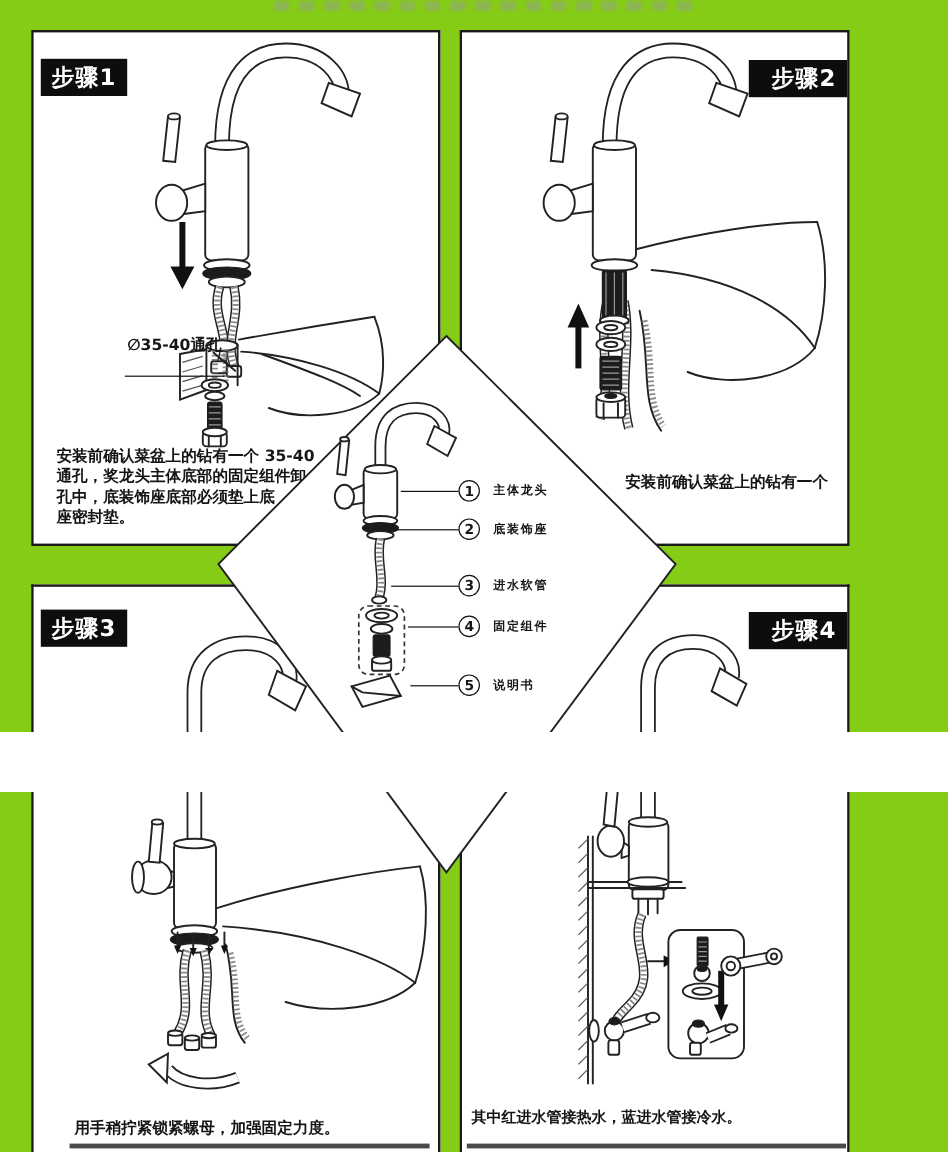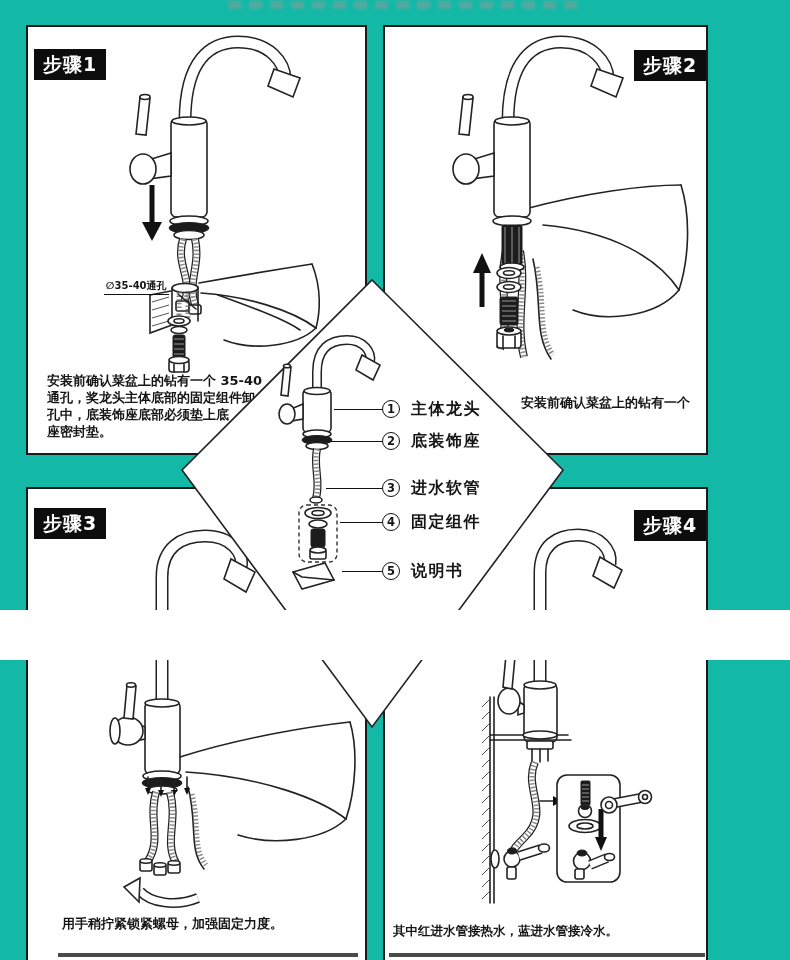--- a/index.html
+++ b/index.html
@@ -1,58 +1,58 @@
 <!DOCTYPE html>
 <html><head>
 <meta charset="utf-8">
 <style>
   html,body{margin:0;padding:0;background:#fff;}
   body{width:790px;height:960px;position:relative;overflow:hidden;
        font-family:"DejaVu Sans",sans-serif;color:#151515;}
-  .canvas{position:absolute;inset:0;background:#14b8a6;}
+  .canvas{position:absolute;inset:0;background:#84cc16;}
 
   
   .panel{position:absolute;background:#fff;border:2px solid #1a1a1a;box-sizing:border-box;z-index:1;}
   .p1{left:26px;top:25px;width:341px;height:430px;}
   .p2{left:383px;top:25px;width:325px;height:430px;}
   .p3{left:26px;top:487px;width:341px;height:473px;border-bottom:none;}
   .p4{left:383px;top:487px;width:325px;height:473px;border-bottom:none;}
   .panel svg.art{position:absolute;left:0;top:0;}
 
   
   .step-chip{position:absolute;width:72px;height:31px;background:#0d0d0d;color:#fff;
              display:flex;align-items:center;justify-content:center;
              font-size:19px;font-weight:bold;letter-spacing:1px;z-index:4;}
   .chip-l{left:6px;}
-  .chip-r{right:0;}
+  .chip-r{right:0;padding-left:10px;}
   .p1 .step-chip{top:22px;}  .p2 .step-chip{top:23px;}
   .p3 .step-chip{top:19px;}  .p4 .step-chip{top:21px;text-align:right;}
 
   
   .caption{position:absolute;font-weight:600;color:#151515;}
   .cap1{left:19px;top:346px;font-size:13px;line-height:16.9px;}
   .cap2{right:16px;top:367px;font-size:13px;line-height:17px;text-align:right;}
-  .cap3{left:34px;top:426px;font-size:13px;}
+  .cap3{left:34px;top:442px;font-size:13px;}
   .cap4{left:8px;top:434px;font-size:12.5px;line-height:16px;width:312px;}
 
-  .hole-label{position:absolute;left:76px;top:252px;font-size:10px;font-weight:600;
-              border-bottom:1.5px solid #111;padding:0 2px 1px 2px;}
+  .hole-label{position:absolute;left:76px;top:252px;font-size:13px;font-weight:600;
+              border-bottom:1.5px solid #111;padding:0 2px 16px 2px;}
 
   .bottom-edge{position:absolute;height:4px;background:#4a4a4a;bottom:3px;}
   .be3{left:30px;width:300px;}
   .be4{left:4px;width:316px;}
 
   
   .diamond-wrap{position:absolute;inset:0;z-index:2;pointer-events:none;}
   .part-row{position:absolute;display:flex;align-items:center;height:18px;}
   .part-line{border-top:1.7px solid #111;height:0;}
   .part-circle{width:18px;height:18px;border:1.6px solid #111;border-radius:50%;
                background:#fff;display:flex;align-items:center;justify-content:center;
                font-size:11.5px;font-weight:bold;box-sizing:border-box;flex:none;}
-  .part-label{margin-left:11px;font-size:16px;font-weight:bold;letter-spacing:1.5px;white-space:nowrap;}
+  .part-label{margin-left:11px;font-size:10px;font-weight:bold;letter-spacing:1.5px;white-space:nowrap;}
   .r1{top:400px;left:334px;} .r1 .part-line{width:48px;}
   .r2{top:432px;left:330px;} .r2 .part-line{width:52px;}
   .r3{top:479px;left:326px;} .r3 .part-line{width:56px;}
   .r4{top:513px;left:340px;} .r4 .part-line{width:42px;}
   .r5{top:562px;left:342px;} .r5 .part-line{width:40px;}
 
   
   .gap-strip{position:absolute;left:0;top:610px;width:790px;height:50px;background:#fff;z-index:3;}
 
   

